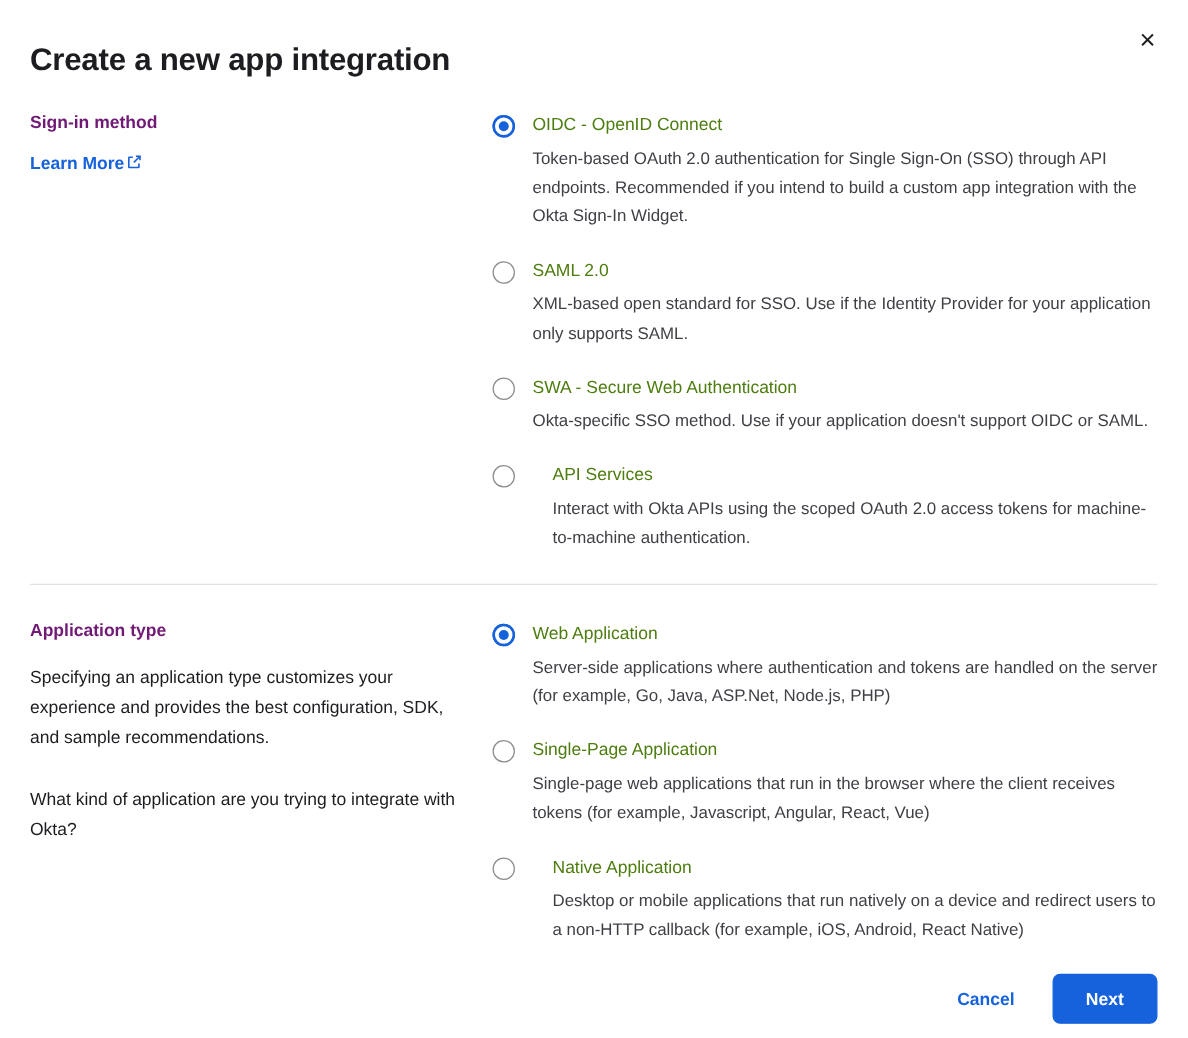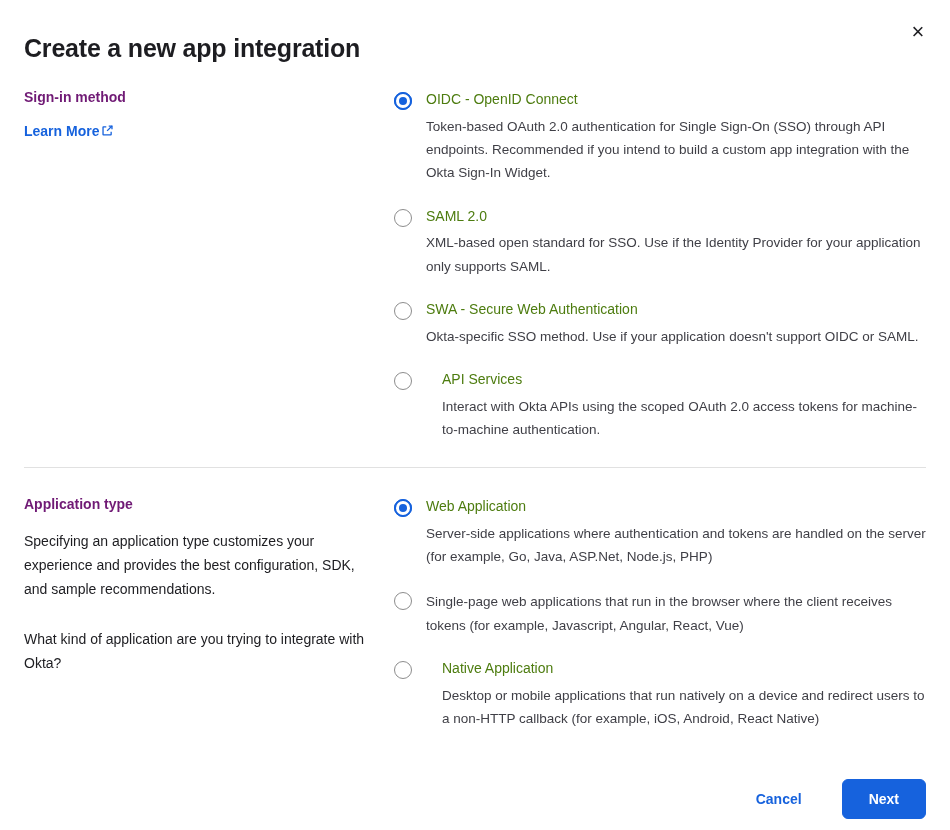--- a/index.html
+++ b/index.html
@@ -168,21 +168,21 @@
   .footer {
     position: absolute;
     left: 0;
     right: 0;
     bottom: 0;
     height: 62px;
     display: flex;
     align-items: center;
     justify-content: flex-end;
     padding-right: 24px;
-    gap: 34px;
+    gap: 24px;
     background: #ffffff;
   }
   .btn-cancel {
     background: none;
     border: none;
     color: #1662dd;
     font-size: 14px;
     font-weight: bold;
     cursor: pointer;
     padding: 10px 6px;
@@ -277,20 +277,21 @@
           <span class="radio checked"></span>
           <span class="radio-text">
             <span class="radio-label" style="display:block">Web Application</span>
             <span class="radio-desc" style="display:block">Server-side applications where authentication and tokens are handled on the server (for example, Go, Java, ASP.Net, Node.js, PHP)</span>
           </span>
         </div>
 
         <div class="radio-item">
           <span class="radio"></span>
           <span class="radio-text">
+            <span class="radio-label" style="display:block">Single-Page Application</span>
             <span class="radio-desc" style="display:block">Single-page web applications that run in the browser where the client receives tokens (for example, Javascript, Angular, React, Vue)</span>
           </span>
         </div>
 
         <div class="radio-item">
           <span class="radio"></span>
           <span class="radio-text">
             <span class="radio-label" style="display:block">Native Application</span>
             <span class="radio-desc" style="display:block">Desktop or mobile applications that run natively on a device and redirect users to a non-HTTP callback (for example, iOS, Android, React Native)</span>
           </span>

